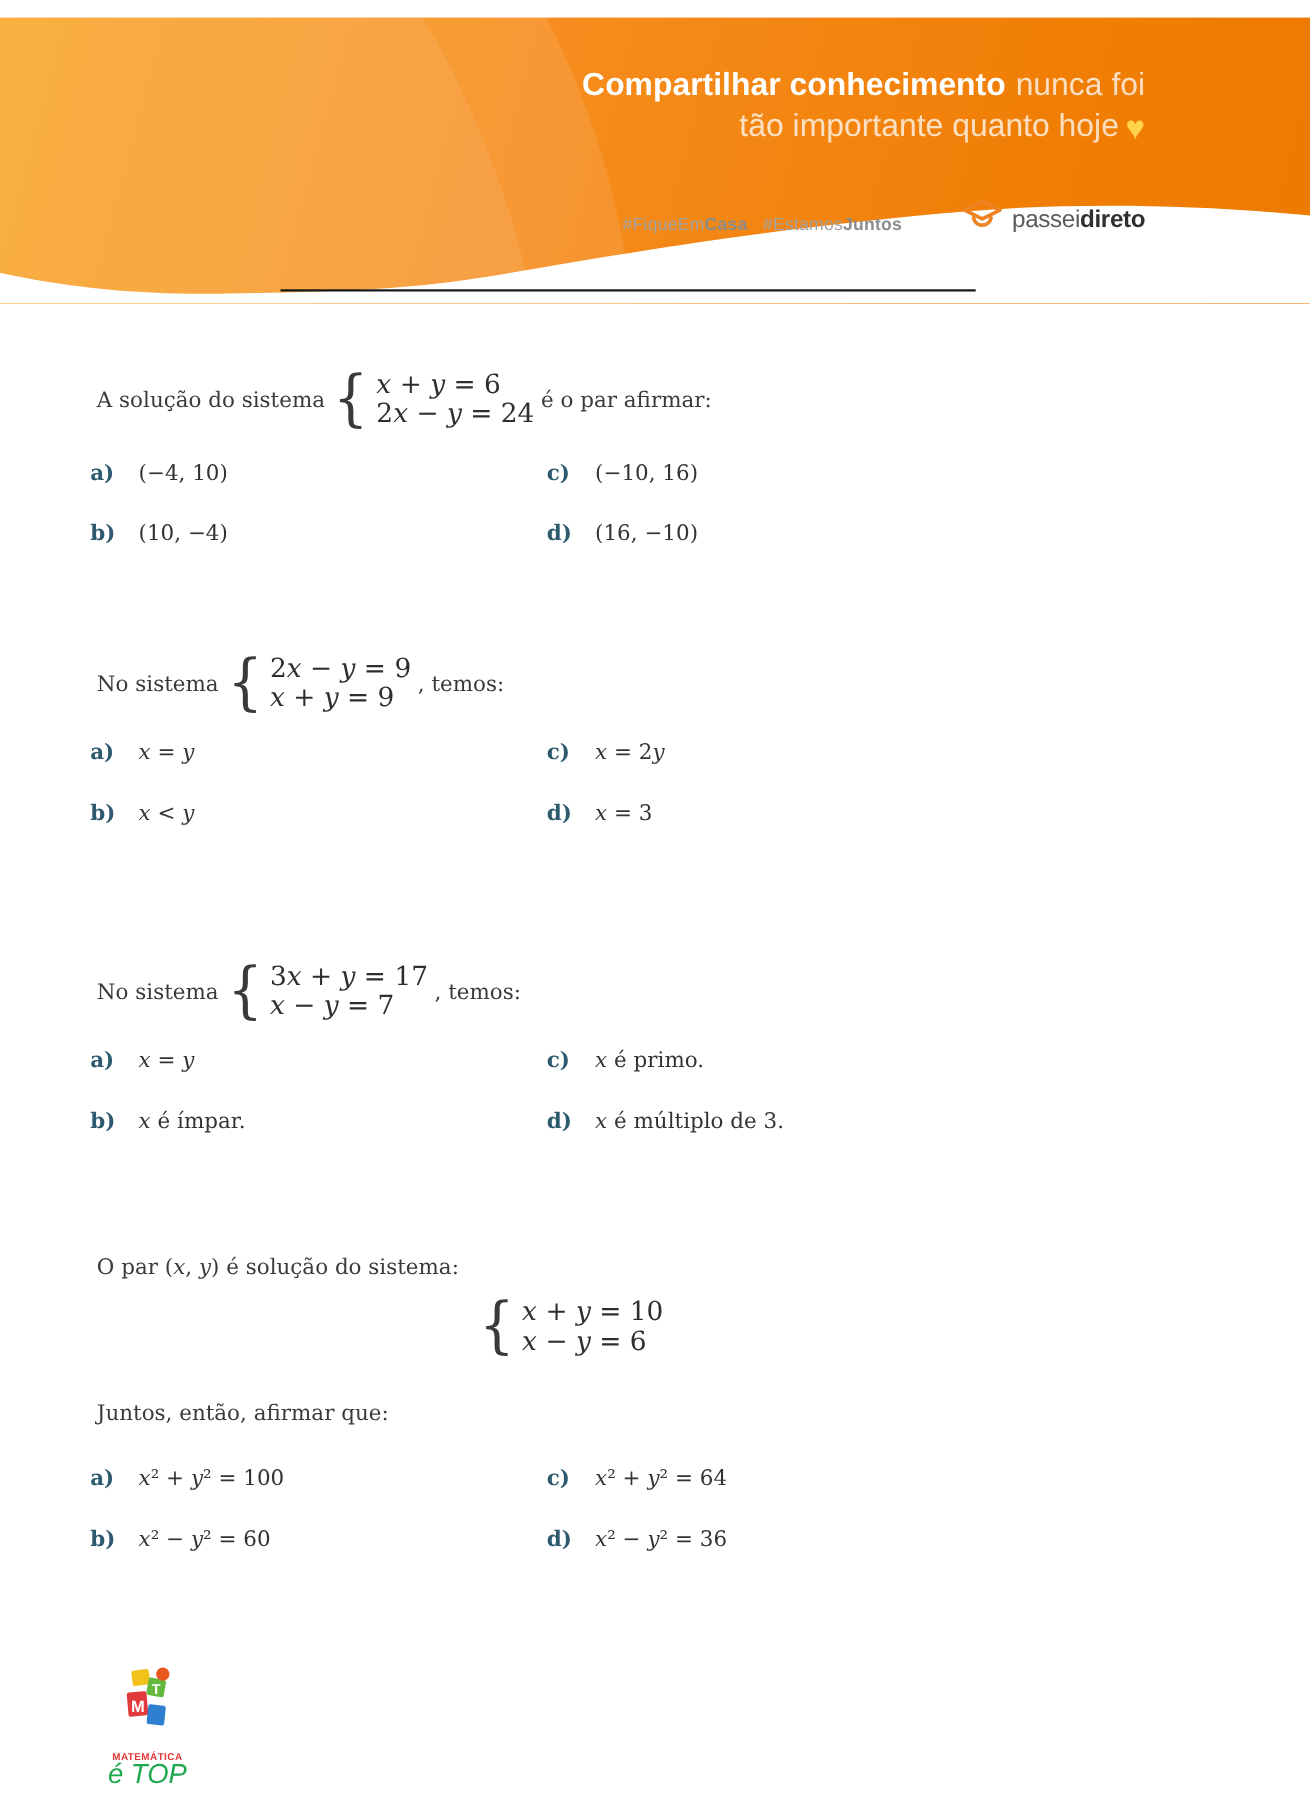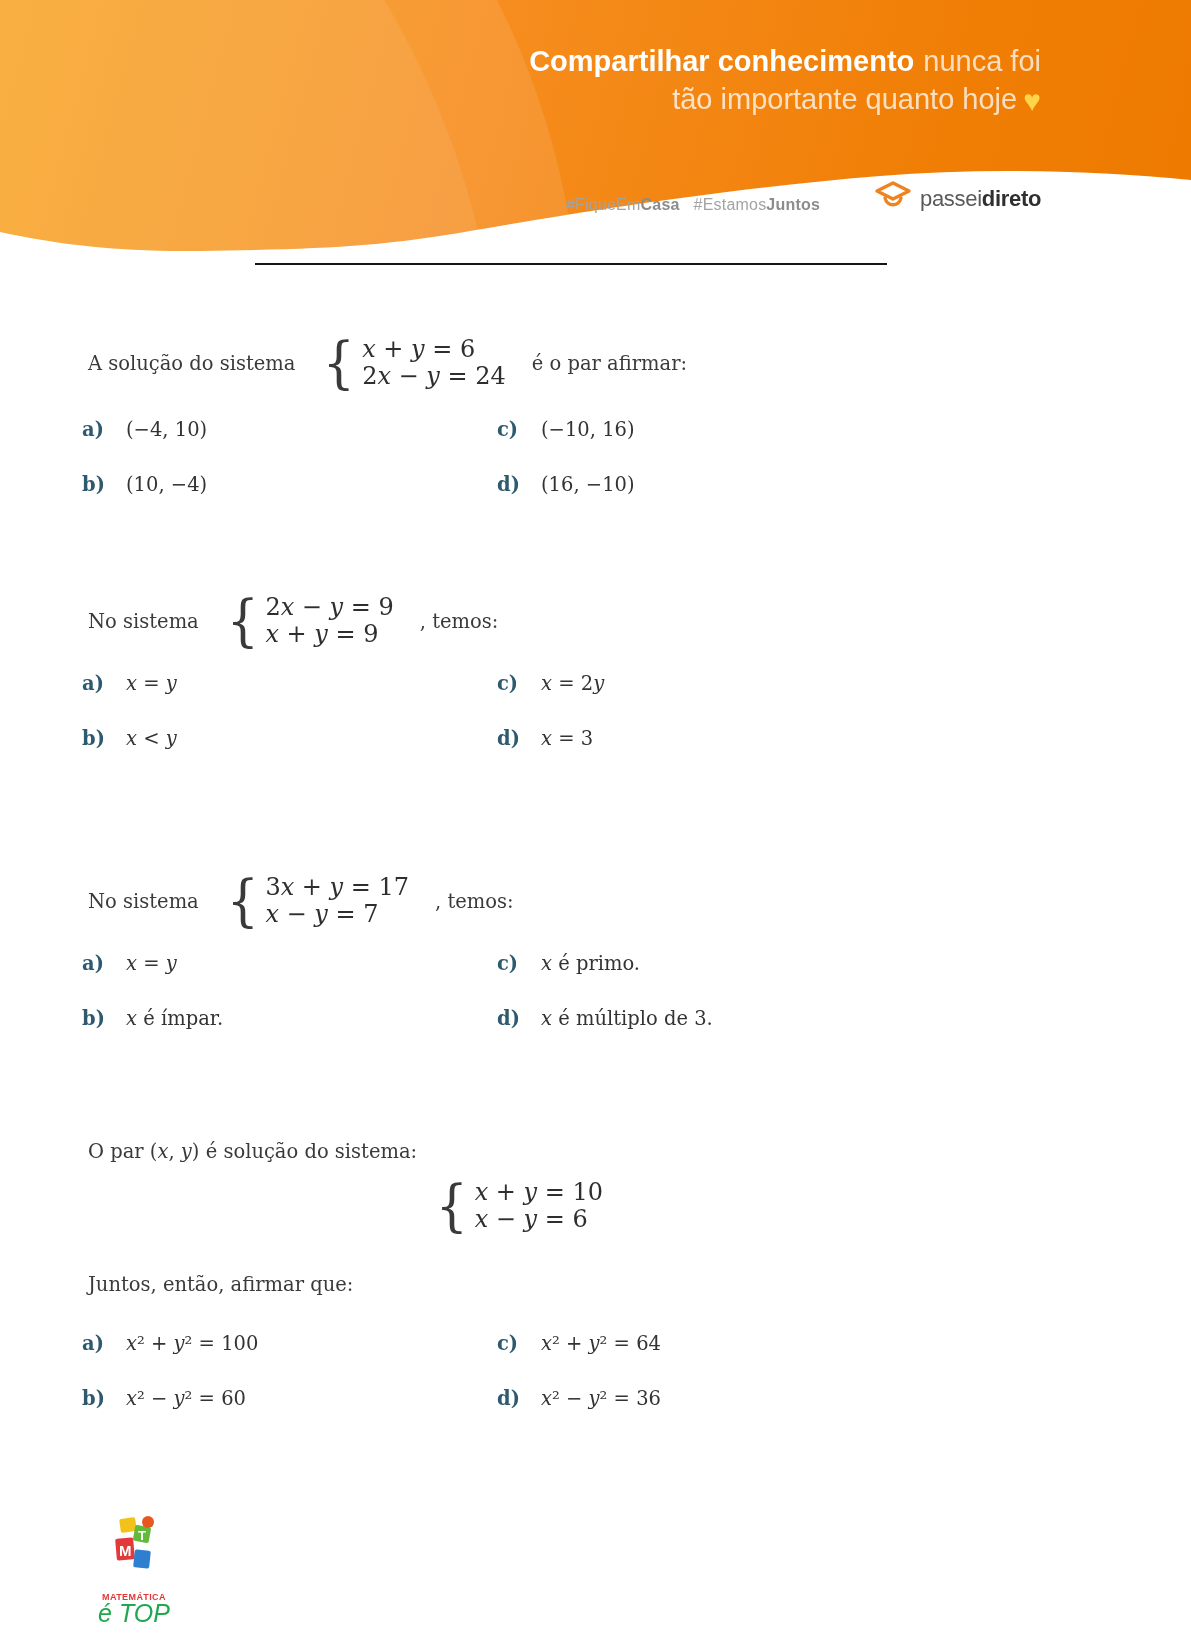--- a/index.html
+++ b/index.html
@@ -9,21 +9,21 @@
     width: 1191px;
     height: 1643px;
     background: #ffffff;
     overflow: hidden;
     font-family: "DejaVu Serif", "Liberation Serif", serif;
     color: #3a3a3a;
   }
 
   
   .banner {
-    position: absolute; top: 0; left: 0;
+    position: absolute; top: 16px; left: 0;
     width: 1191px; height: 260px;
     background: linear-gradient(105deg, #f9a01b 0%, #f68d1e 40%, #f07e05 78%, #ee7a00 100%);
     overflow: hidden;
   }
   .swoosh1 {
     position: absolute; top: -430px; left: -980px;
     width: 1560px; height: 1560px; border-radius: 50%;
     background: rgba(255,255,255,0.10);
   }
   .swoosh2 {
@@ -62,21 +62,21 @@
   .brand-text { font-size: 22px; letter-spacing: -0.3px; color: #5a5a5a; }
   .brand-text b { color: #2f2f2f; font-weight: 700; }
 
   .separator {
     position: absolute; left: 255px; top: 263px;
     width: 632px; height: 2px; background: #161616;
   }
 
   
   .q { position: absolute; left: 82px; width: 1020px; font-size: 19.5px; color: #3a3a3a; }
-  .q-intro { display: flex; align-items: center; gap: 26px; padding-left: 6px; }
+  .q-intro { display: flex; align-items: center; gap: 6px; padding-left: 6px; }
   .system { display: flex; align-items: center; }
   .brace {
     font-size: 56px; line-height: 0.9; font-weight: 400; color: #3a3a3a;
     transform: scaleX(0.9); margin-right: 5px;
   }
   .sys-lines { display: flex; flex-direction: column; }
   .sys-line { line-height: 27px; font-size: 24px; color: #2e2e2e; }
 
   .q-opts { display: grid; grid-template-columns: 415px 1fr; row-gap: 32px; }
   .opt { display: flex; align-items: baseline; }

